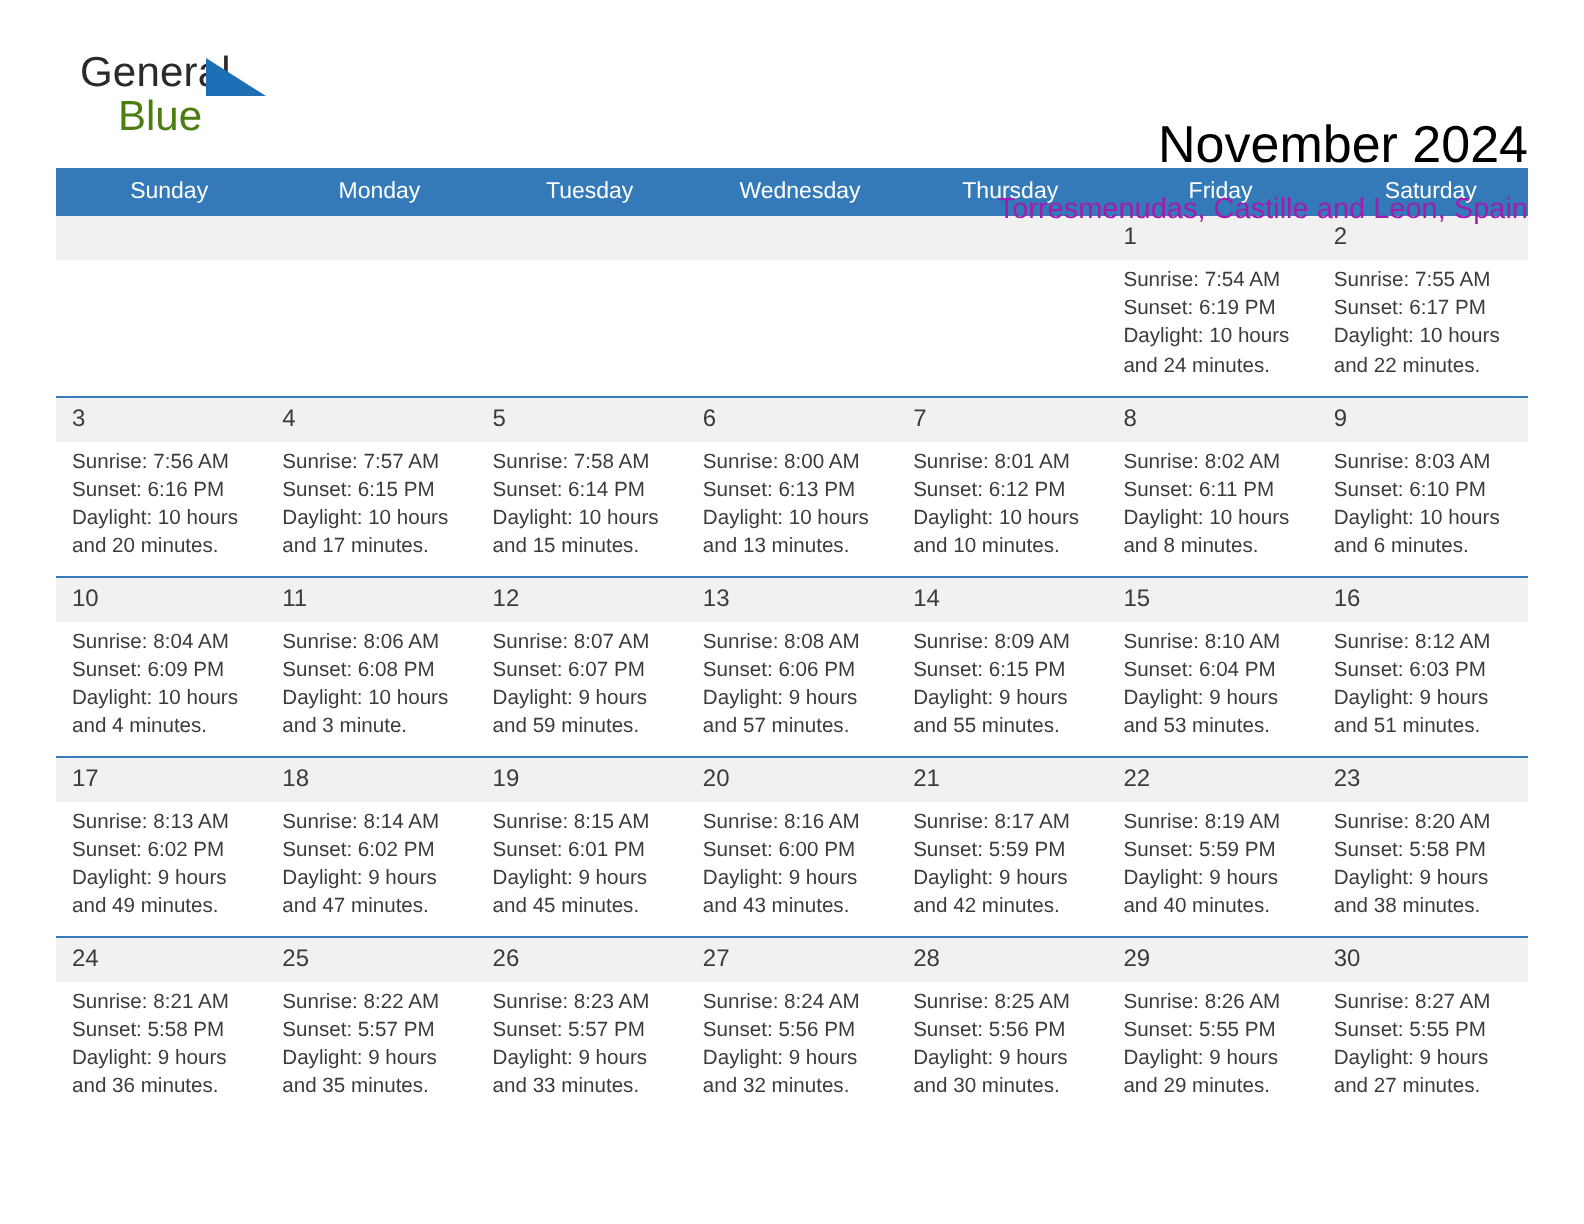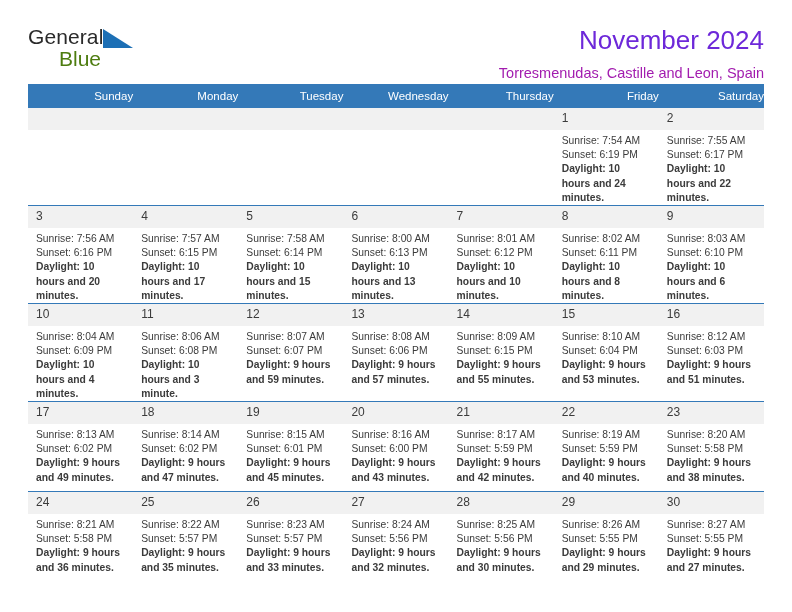--- a/index.html
+++ b/index.html
@@ -34,21 +34,21 @@
     width: 118px;
     height: 48px;
     flex: none;
   }
   .logo-general {
     font-size: 21px;
     letter-spacing: .1px;
     color: #2a2a2a;
     line-height: 1;
     position: absolute;
-    left: 0;
+    left: 12px;
     top: 0;
   }
   .logo-blue {
     font-size: 21px;
     color: #4d7c0f;
     line-height: 1;
     position: absolute;
     left: 31px;
     top: 22px;
   }
@@ -59,23 +59,24 @@
     width: 0;
     height: 0;
     border-left: 30px solid #1c6fb5;
     border-top: 19px solid transparent;
   }
 
   .titleblock { text-align: right; flex: none; }
   .cal-title {
     font-size: 26px;
     font-weight: normal;
-    color: #6d28d9;
+    color: #000000;
     line-height: 1.1;
     white-space: nowrap;
+    margin-top: 32px;
   }
   .cal-subtitle {
     font-size: 14.5px;
     color: #a21caf;
     margin-top: 10px;
     white-space: nowrap;
   }
 
   
   .calendar {
@@ -83,21 +84,21 @@
     margin-top: 12px;
     border-collapse: collapse;
     table-layout: fixed;
   }
 
   .calendar th {
     background: #3479b8;
     color: #ffffff;
     font-size: 11.5px;
     font-weight: normal;
-    text-align: right;
+    text-align: center;
     padding: 6px 0 6px 8px;
     border: none;
   }
 
   .week-row { height: 90px; }
 
   .calendar td {
     vertical-align: top;
     border: none;
     border-top: 1px solid #3479b8;
@@ -115,21 +116,21 @@
     height: 22px;
   }
 
   .dayinfo {
     padding: 4px 8px 0 8px;
     font-size: 10.3px;
     line-height: 1.38;
     color: #3b3b3b;
   }
   .dayinfo div { white-space: nowrap; }
-  .dayinfo .daylight { white-space: normal; font-weight: bold; }
+  .dayinfo .daylight { white-space: normal; }
 
   td.empty .daynum { background: #f1f1f1; }
   td.empty .dayinfo { visibility: hidden; }
 </style>
 </head>
 <body>
 
 <div class="page">
 
   <div class="topbar">

